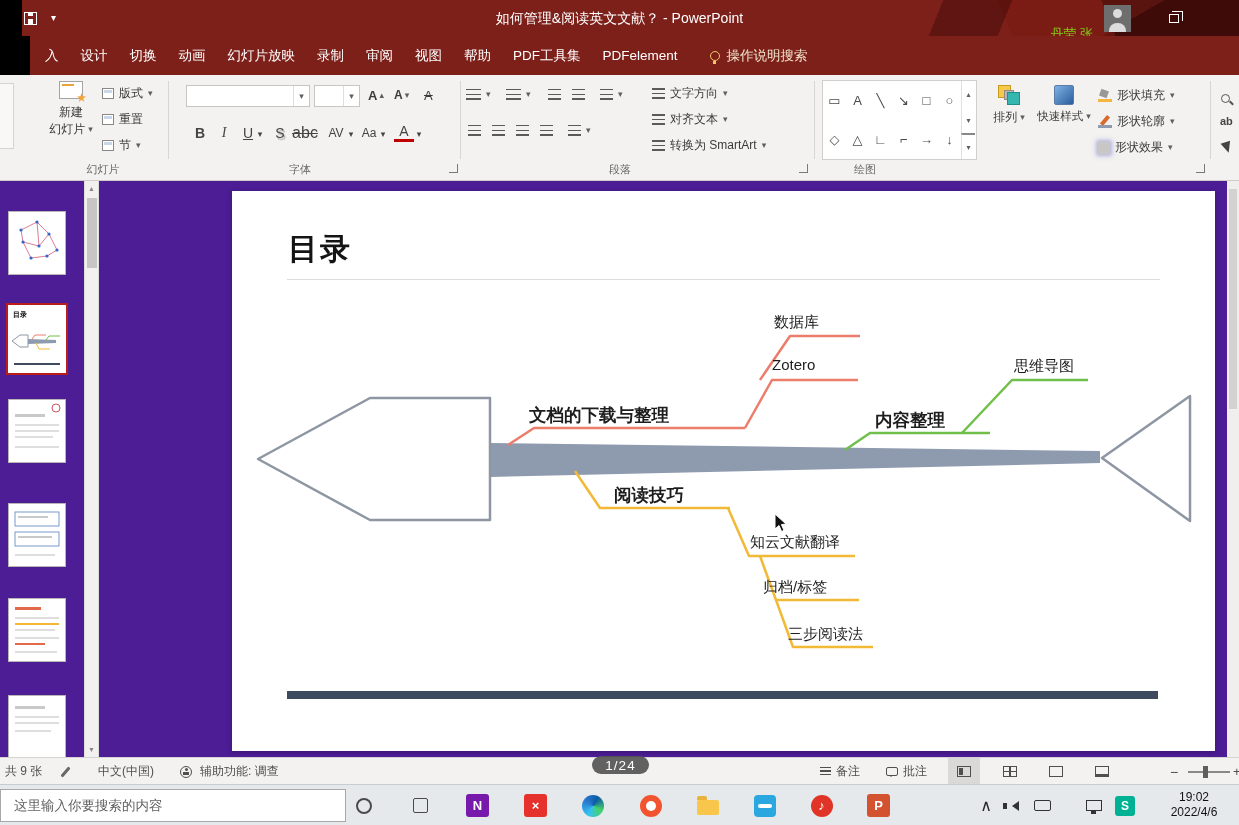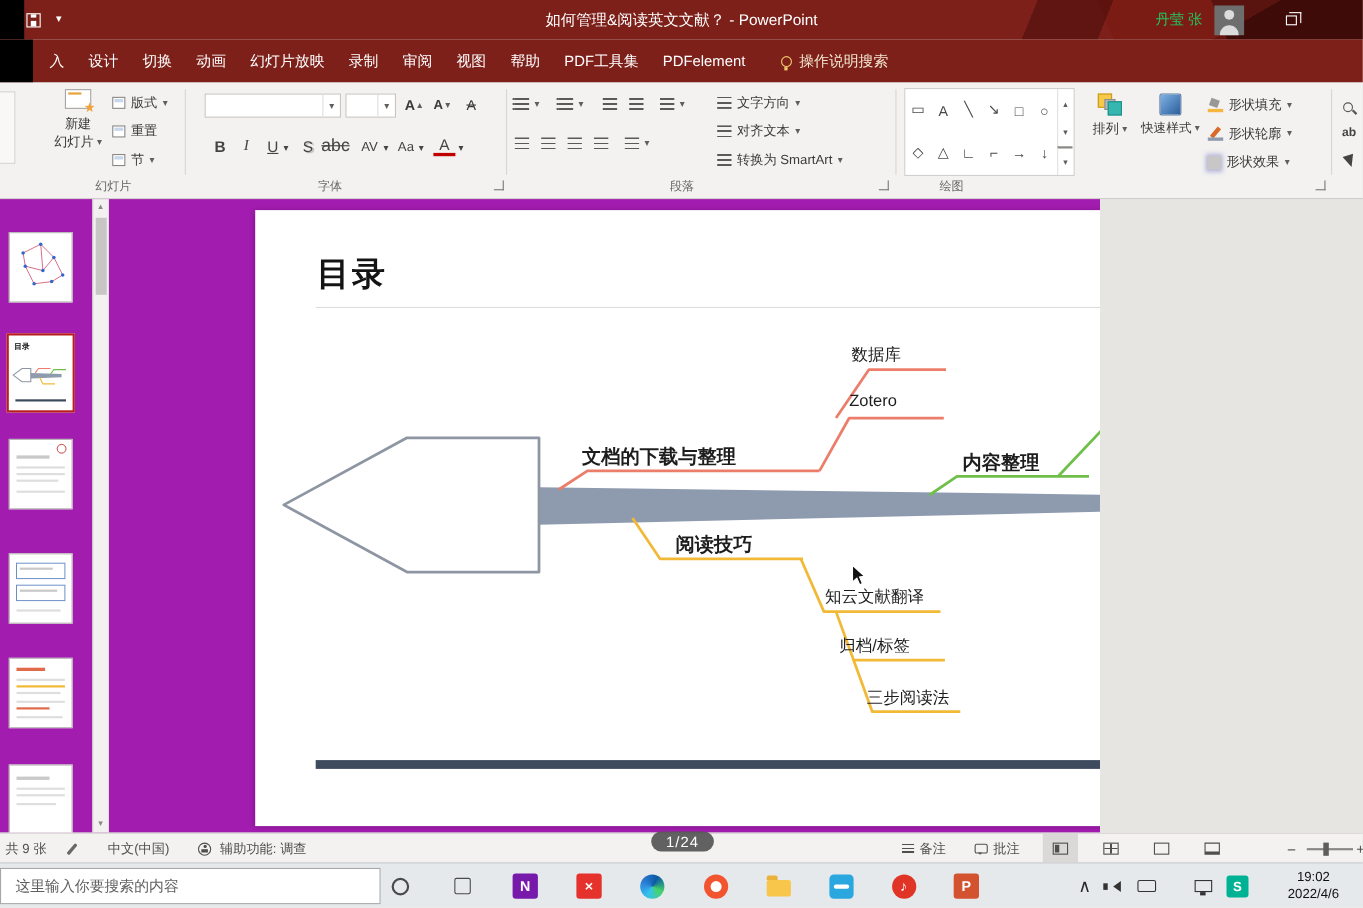--- a/index.html
+++ b/index.html
@@ -15,21 +15,21 @@
     background:
       linear-gradient(112deg,transparent 46%,rgba(40,0,0,.35) 46% 58%,transparent 58%),
       linear-gradient(68deg,transparent 58%,rgba(120,25,15,.55) 58% 76%,rgba(45,5,2,.45) 76%),
       linear-gradient(150deg,transparent 78%,rgba(30,0,0,.5) 78%)}
   .qat{position:absolute;left:24px;top:0;height:36px;display:flex;align-items:center;gap:14px}
   .floppy{display:inline-block;width:13px;height:13px;border:1.5px solid #fff;position:relative}
   .floppy::before{content:"";position:absolute;left:2.5px;top:0;width:5px;height:3.5px;background:#fff}
   .floppy::after{content:"";position:absolute;left:2.5px;bottom:0;width:5px;height:4.5px;background:#fff}
   .caret{font-size:10px;color:#fff;line-height:1}
   .tb-title{position:absolute;left:0;right:0;top:0;height:36px;line-height:36px;text-align:center;font-size:14px;color:#fff}
-  .tb-user{position:absolute;right:146px;top:0;height:36px;line-height:36px;font-size:13px;color:#22c55e}
+  .tb-user{position:absolute;right:146px;top:16px;height:36px;line-height:36px;font-size:13px;color:#84cc16}
   .avatar{position:absolute;right:108px;top:5px;width:27px;height:27px;background:#6e6e6e;overflow:hidden}
   .avatar::before{content:"";position:absolute;top:4px;left:9px;width:9px;height:9px;border-radius:50%;background:#dcdcdc}
   .avatar::after{content:"";position:absolute;bottom:-2px;left:5px;width:17px;height:11px;border-radius:8px 8px 0 0;background:#dcdcdc}
   .winbtn{position:absolute;right:50px;top:0;width:30px;height:36px;display:flex;align-items:center;justify-content:center}
   .restore{display:inline-block;width:10px;height:9px;border:1px solid #fff;position:relative}
   .restore::before{content:"";position:absolute;left:2px;top:-4px;width:10px;height:9px;border-top:1px solid #fff;border-right:1px solid #fff}
 
   
   .tabsrow{position:absolute;left:0;top:36px;width:1239px;height:39px;background:#7d201a;display:flex;align-items:center;padding-left:34px;color:#fff}
   .rtab{font-size:13.5px;line-height:39px;padding:0 11px;white-space:nowrap;cursor:default}
@@ -70,21 +70,21 @@
   .fill-ic::after{content:"";position:absolute;left:0;bottom:0;width:14px;height:3px;background:#f4b63f}
   .pencil-ic{display:inline-block;width:14px;height:12px;position:relative}
   .pencil-ic::before{content:"";position:absolute;left:5px;top:-1px;width:4px;height:11px;background:#d86a2a;transform:rotate(40deg)}
   .pencil-ic::after{content:"";position:absolute;left:0;bottom:0;width:14px;height:3px;background:#8e9aae}
   .fx-ic{display:inline-block;width:12px;height:12px;background:#c9c7c5;box-shadow:0 0 4px 2px rgba(120,120,200,.5)}
   .mag-ic{display:inline-block;width:9px;height:9px;border:1.6px solid #555;border-radius:50%;position:relative}
   .mag-ic::after{content:"";position:absolute;left:7px;top:7px;width:5px;height:1.8px;background:#555;transform:rotate(45deg)}
   .cur-ic{display:inline-block;width:0;height:0;border-left:5px solid transparent;border-right:5px solid transparent;border-top:11px solid #444;transform:rotate(-18deg)}
 
   
-  .workspace{position:absolute;left:0;top:181px;width:1000px;height:576px;background:#a21caf;overflow:hidden}
+  .workspace{position:absolute;left:0;top:181px;width:1239px;height:576px;background:#4c1d95;overflow:hidden}
   .thumb{position:absolute;left:8px;width:58px;background:#fff;border:1px solid #b8b6b4;overflow:hidden}
   .thumb.sel{left:6px;width:62px;border:2px solid #b91c1c}
   .panel-scroll{position:absolute;left:84px;top:0;width:15px;height:576px;background:#f2f1f0;border-left:1px solid #dfdddb;border-right:1px solid #dfdddb}
   .pscr-btn{position:absolute;left:0;width:13px;height:15px;display:flex;align-items:center;justify-content:center;font-size:7px;color:#8a8886}
   .pscr-thumb{position:absolute;left:2px;top:17px;width:10px;height:70px;background:#c8c6c4}
   .slide{position:absolute;left:232px;top:10px;width:983px;height:560px;background:#fff;box-shadow:0 1px 5px rgba(0,0,0,.28)}
   .right-scroll{position:absolute;left:1227px;top:0;width:12px;height:576px;background:#f0efee}
   .right-scroll .rthumb{position:absolute;left:2px;top:8px;width:8px;height:220px;background:#d4d2d0}
 
   

